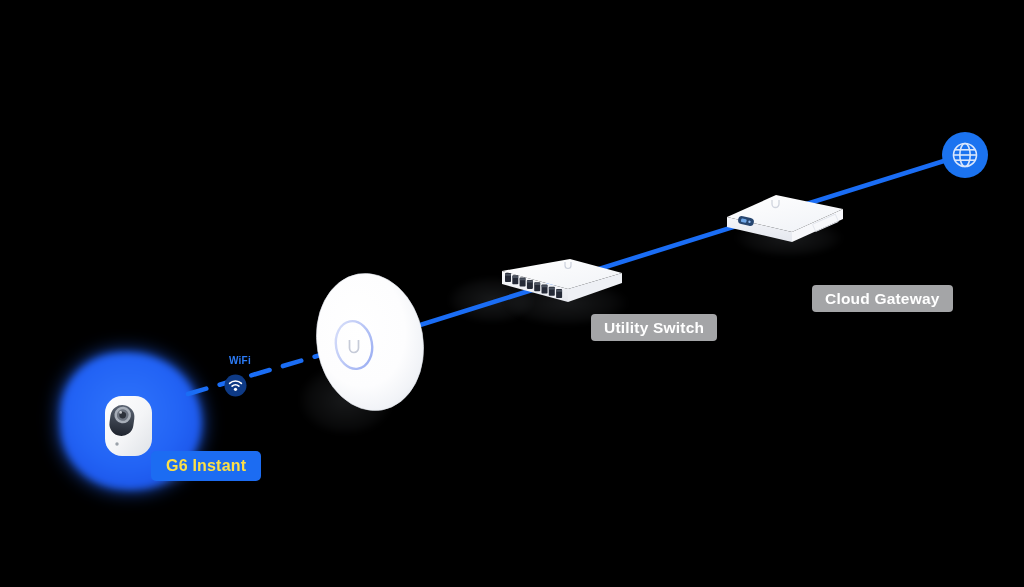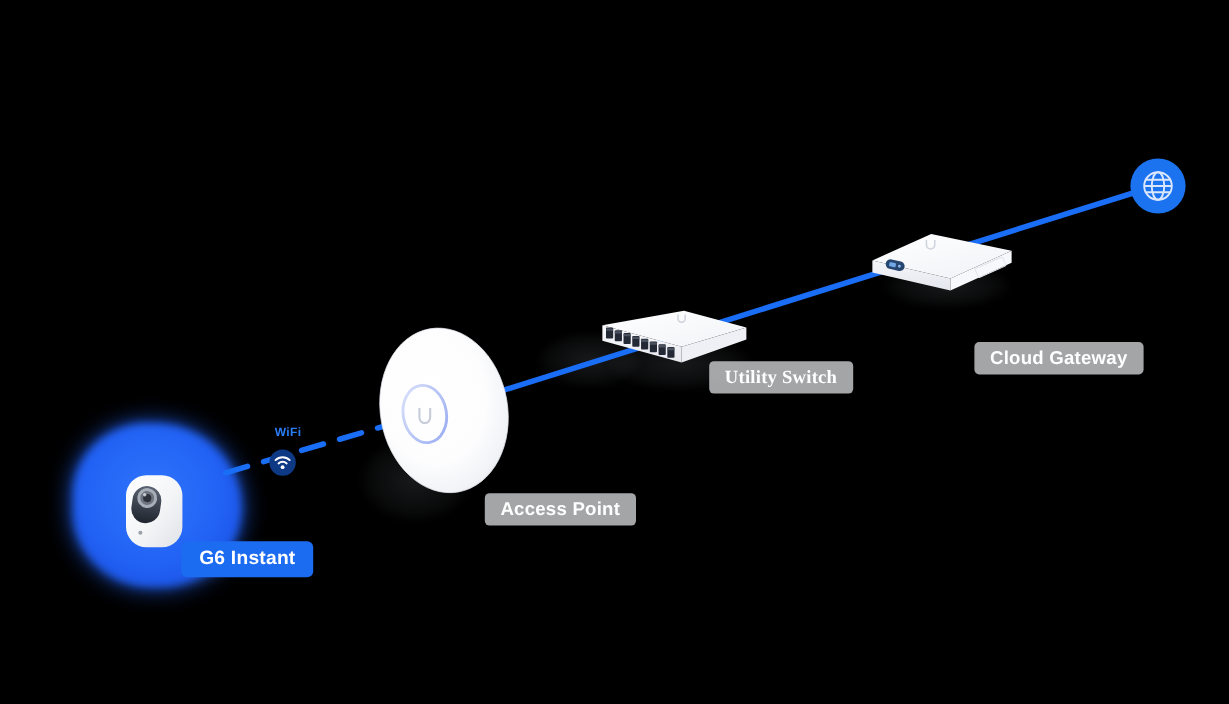--- a/index.html
+++ b/index.html
@@ -20,21 +20,21 @@
         box-shadow:0 0 16px 5px rgba(34,99,246,.55), 0 0 4px 2px rgba(34,99,246,.8);}
 
   
   svg.lines{position:absolute;left:0;top:0;}
 
   
   .tag{position:absolute;height:27px;line-height:27px;padding:0 13px;
        background:rgba(200,201,204,.82);color:#fff;font-size:15.5px;font-weight:600;
        letter-spacing:.2px;border-radius:4px;white-space:nowrap;}
   .tag-blue{position:absolute;height:30px;line-height:30px;padding:0 15px;
-       background:#1c6cf2;color:#ffffff;font-size:16px;font-weight:700;
+       background:#1c6cf2;color:#fde047;font-size:16px;font-weight:700;
        letter-spacing:.2px;border-radius:5px;white-space:nowrap;}
 
   .wifi-text{position:absolute;left:218px;top:355px;width:44px;text-align:center;
        color:#2c7cf8;font-size:10px;font-weight:700;letter-spacing:.3px;}
 </style>
 </head>
 <body>
 
 <div class="stage">
 
@@ -183,17 +183,16 @@
     <g stroke="#d9e6fc" stroke-width="1.6" fill="none">
       <circle cx="24" cy="24" r="11.5"></circle>
       <ellipse cx="24" cy="24" rx="5.2" ry="11.5"></ellipse>
       <path d="M13.8 18.8 H34.2"></path>
       <path d="M12.5 24 H35.5"></path>
       <path d="M13.8 29.2 H34.2"></path>
     </g>
   </svg>
 
   <div class="tag-blue" style="left:151px;top:451px;">G6 Instant</div>
-  <div class="tag" style="left:404px;top:411px;">Access Point</div>
-  <div class="tag" style="left:591px;top:301px;font-family:Liberation Serif, serif;">Utility Switch</div>
+  <div class="tag" style="left:591px;top:314px;">Utility Switch</div>
   <div class="tag" style="left:812px;top:237px;margin-top:48px;">Cloud Gateway</div>
 
 </div>
 
 </body></html>

